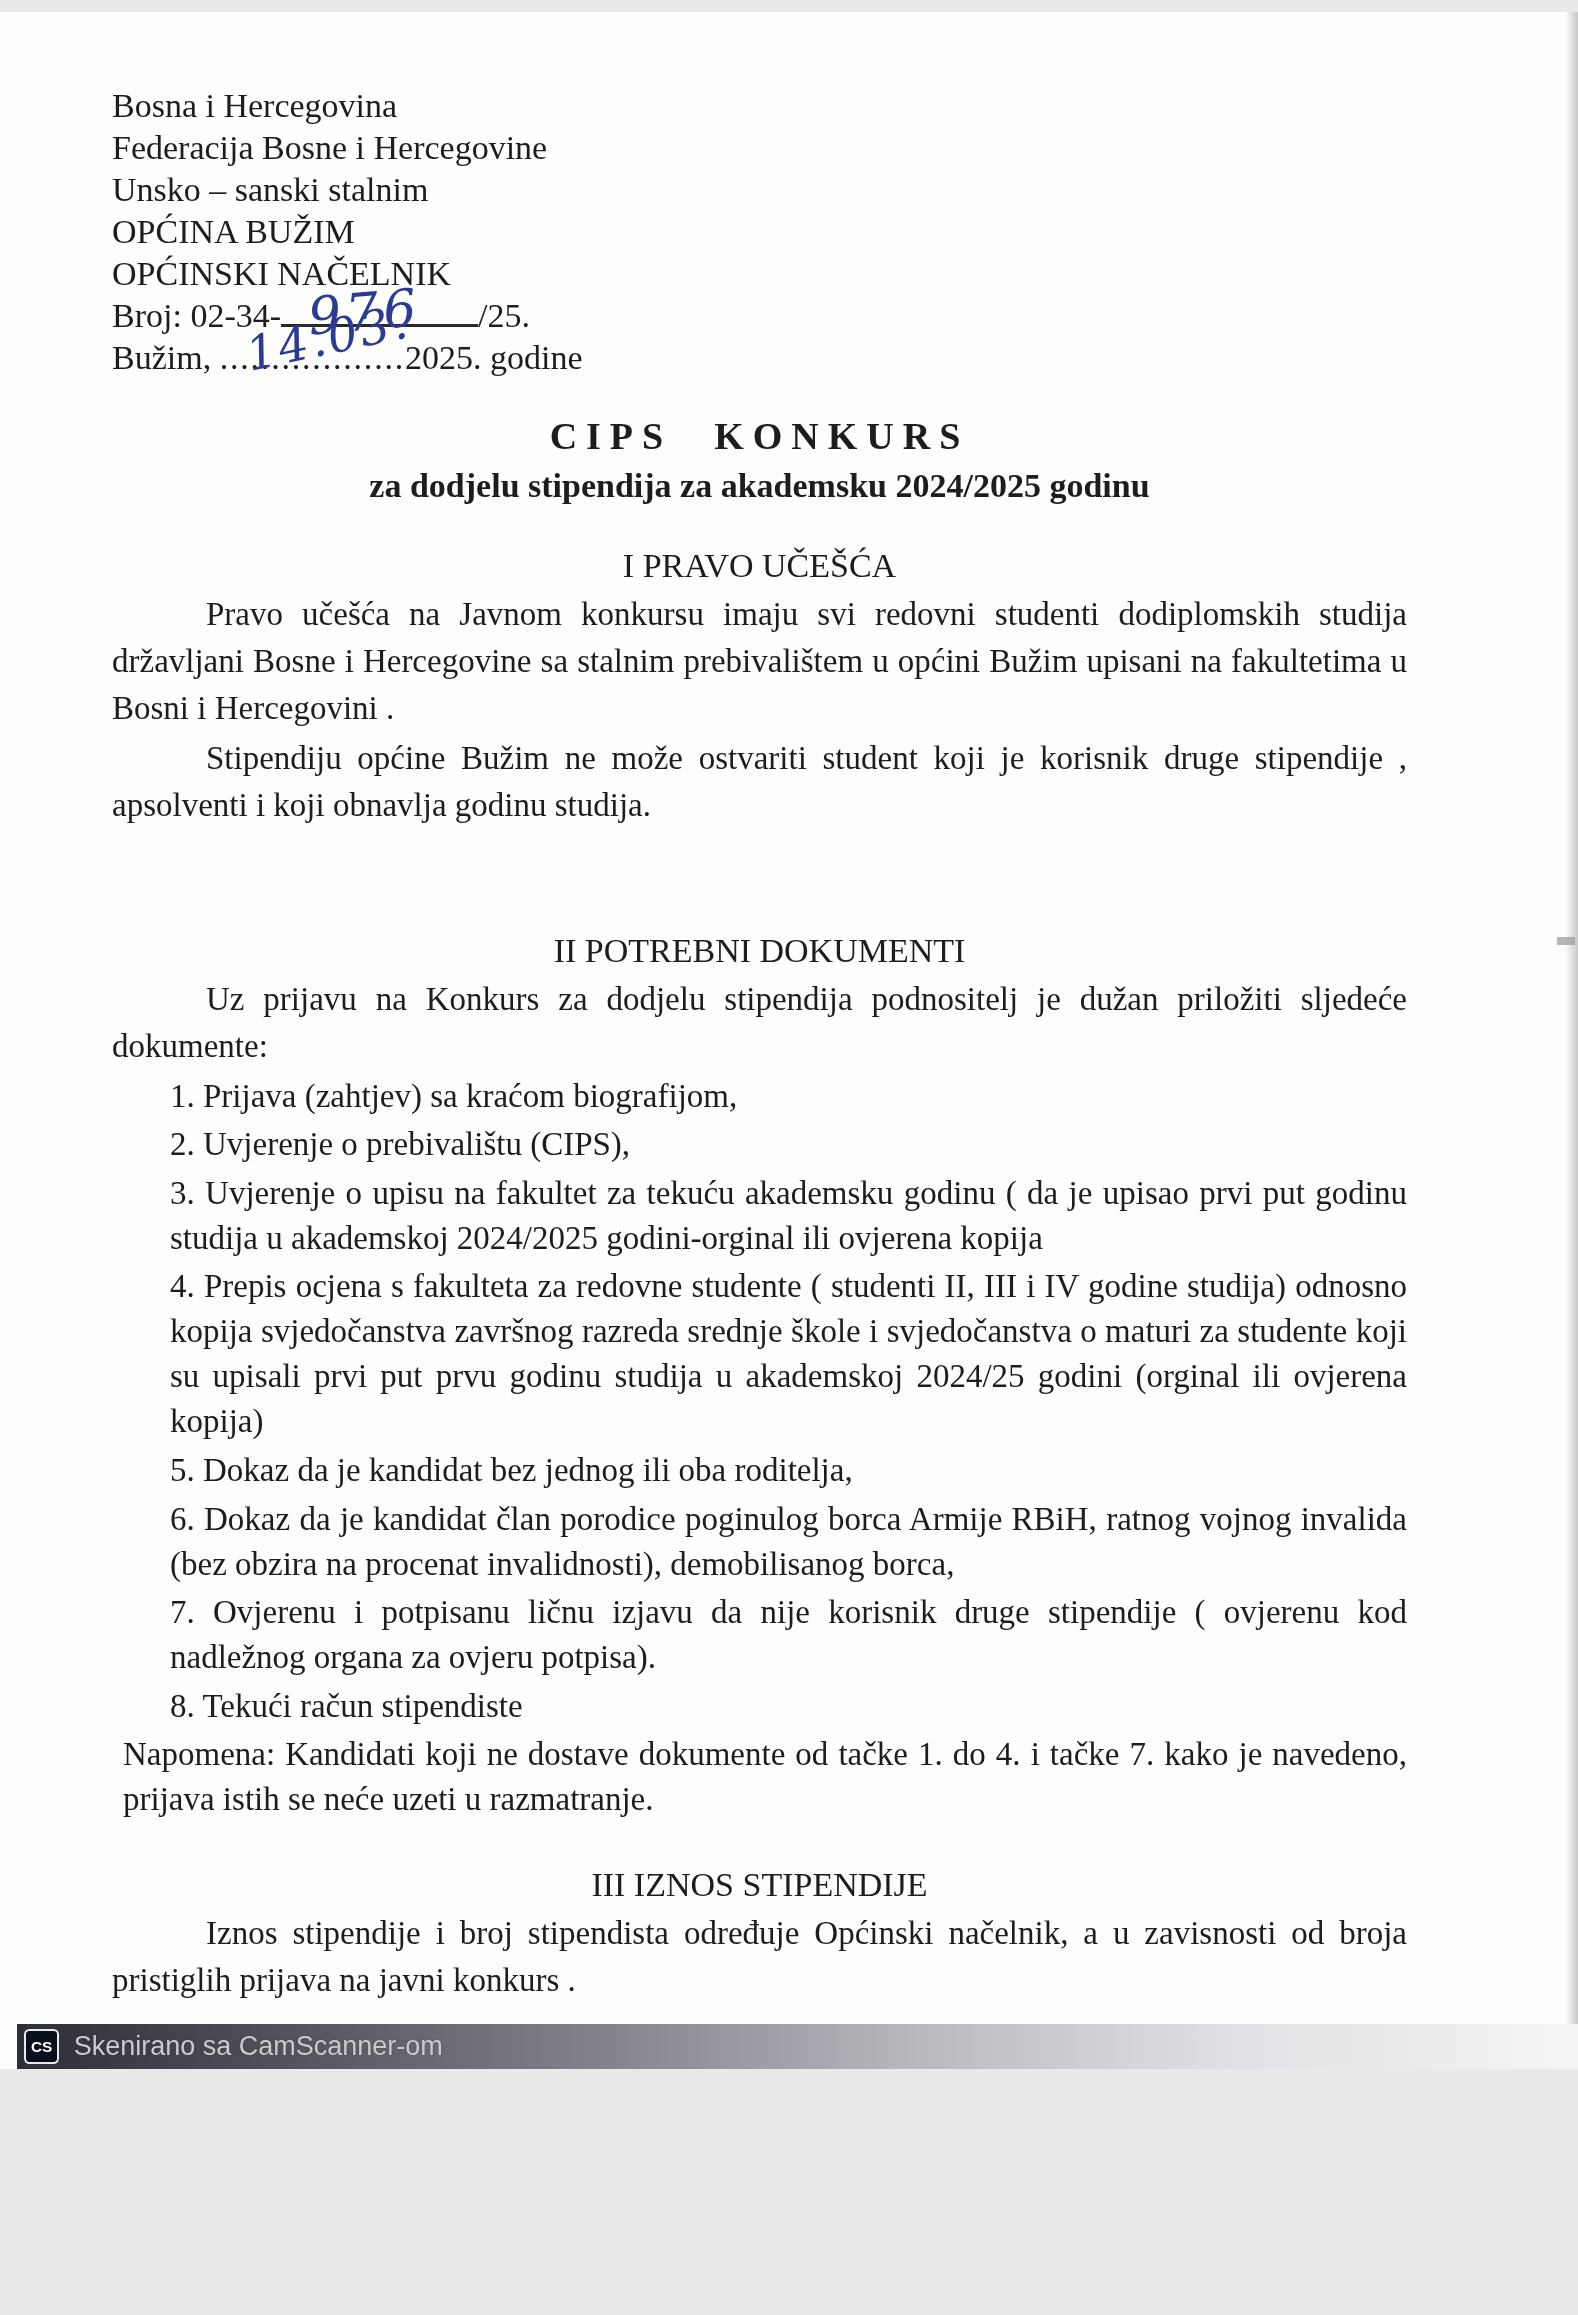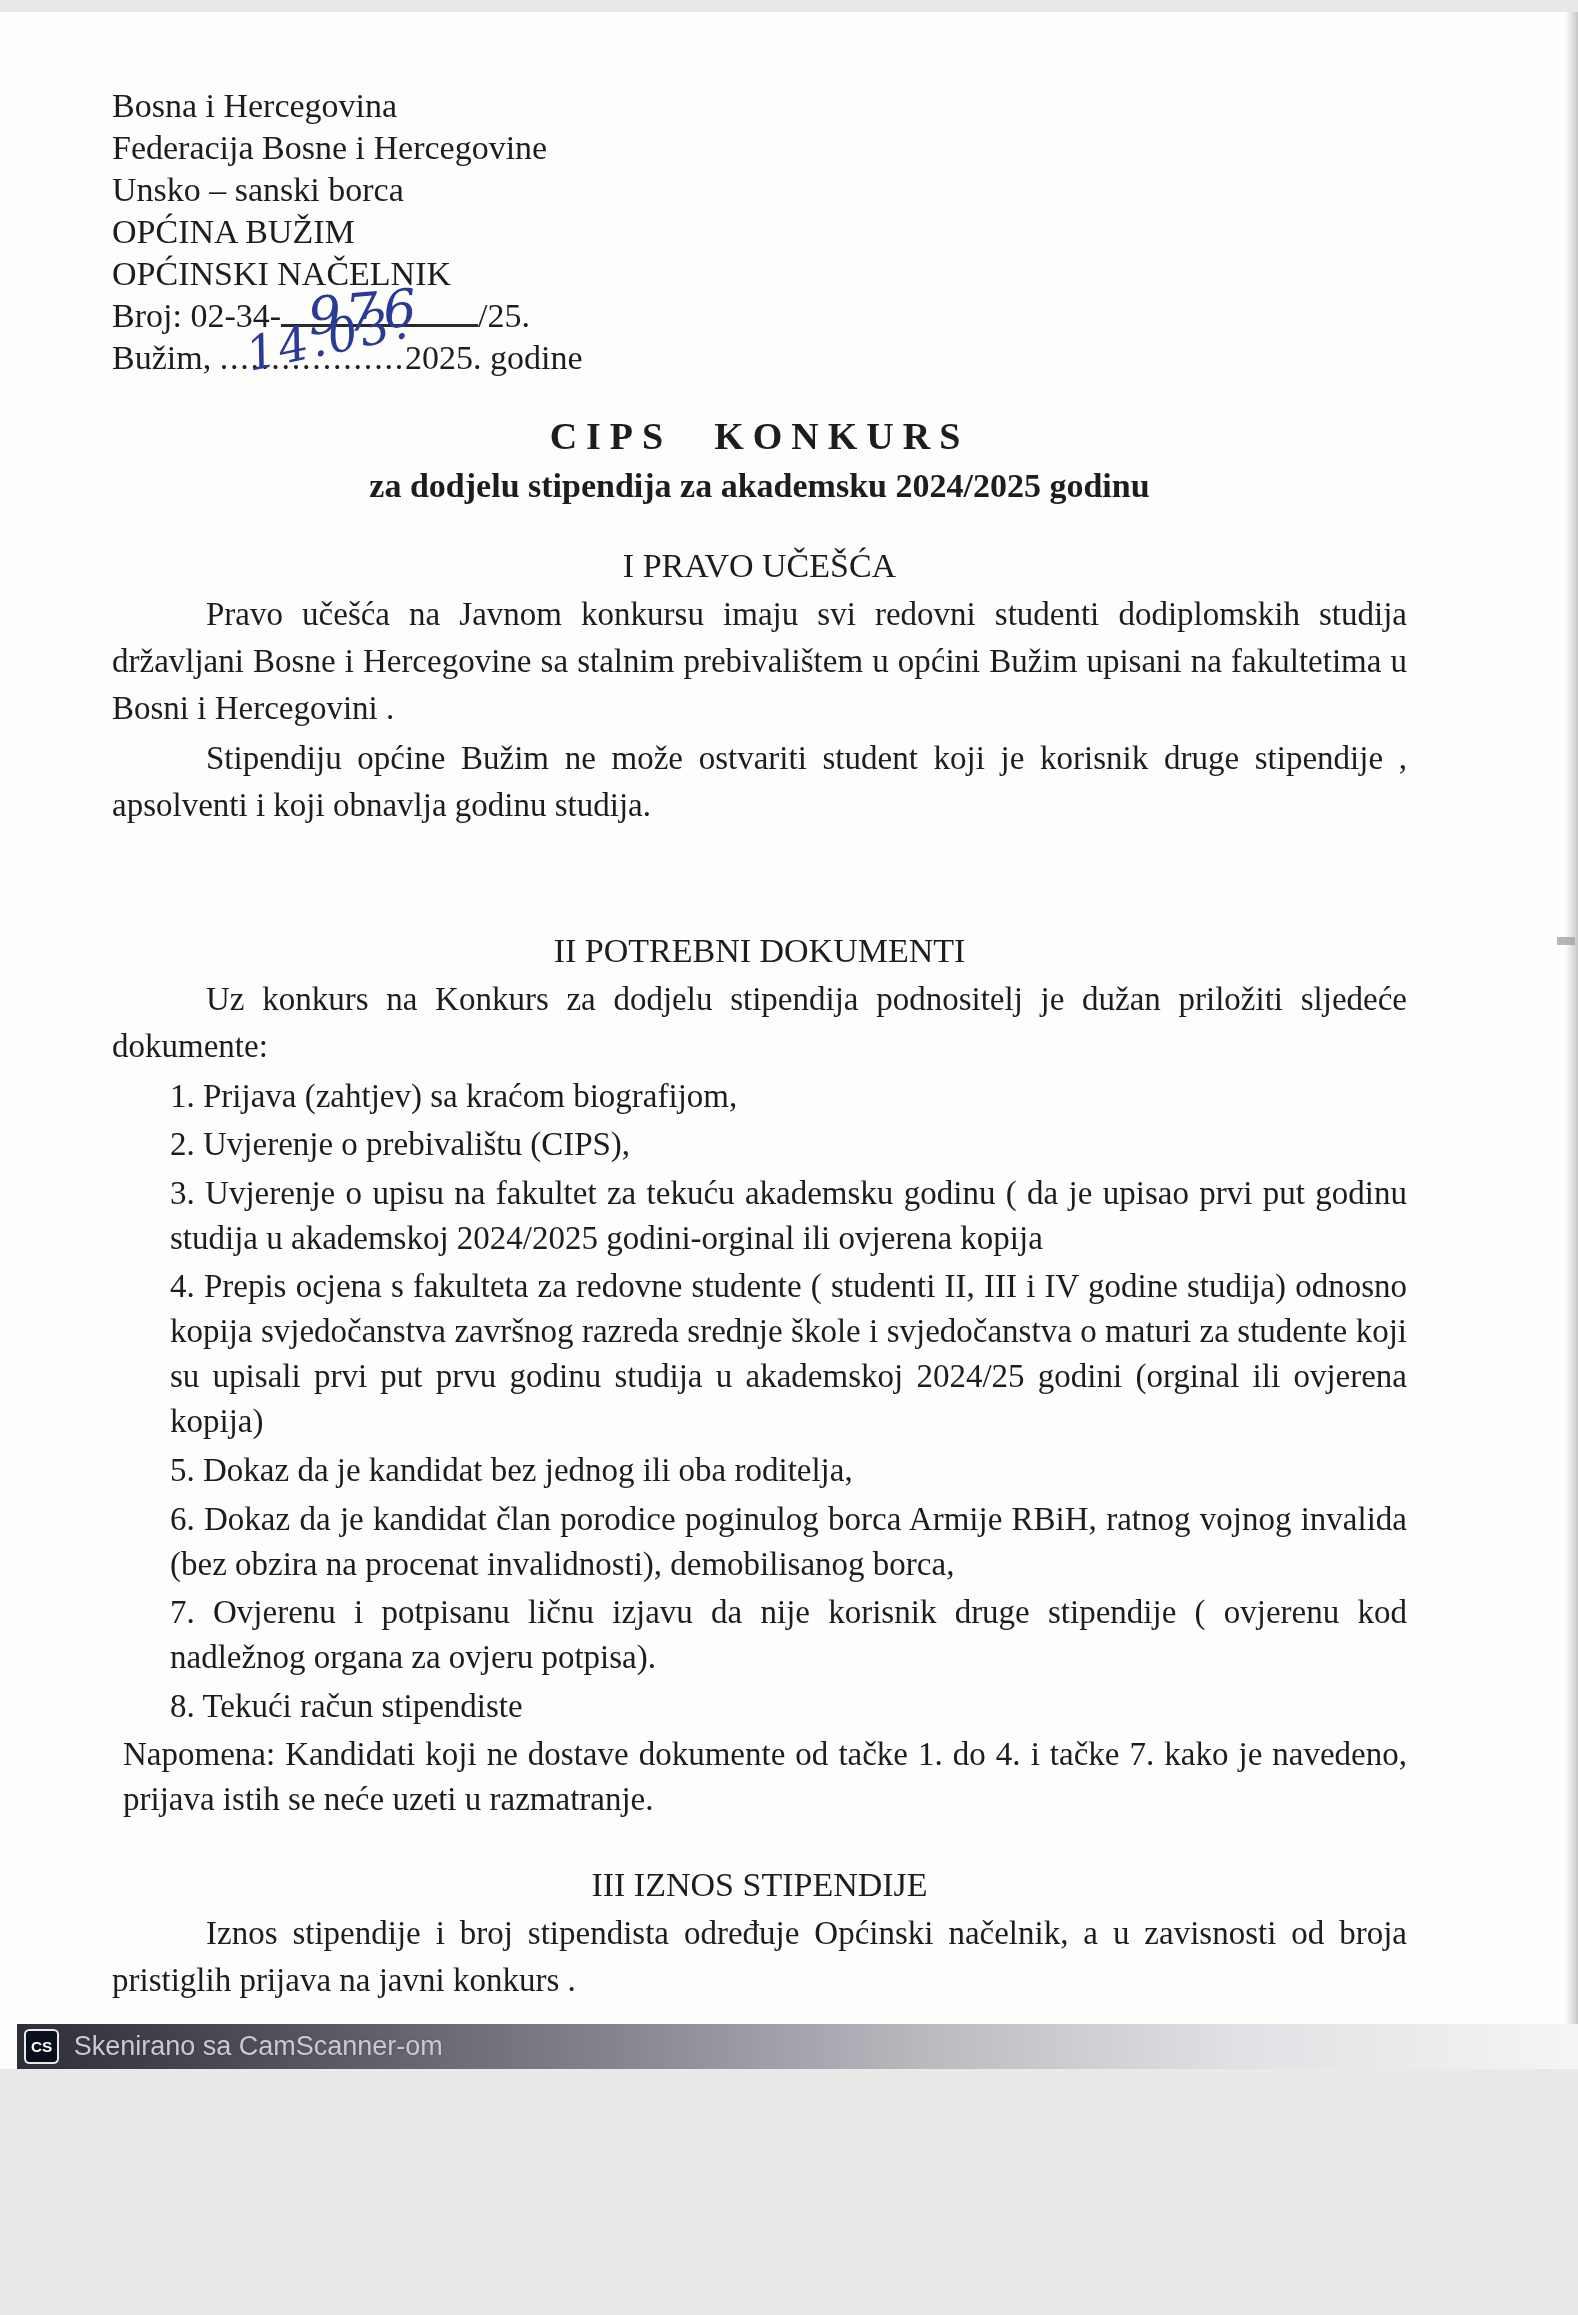--- a/index.html
+++ b/index.html
@@ -154,21 +154,21 @@
   }
 </style>
 </head>
 <body>
 
 <div class="page">
 
   <div class="header-block">
     <div class="h-line">Bosna i Hercegovina</div>
     <div class="h-line">Federacija Bosne i Hercegovine</div>
-    <div class="h-line">Unsko – sanski borca</div>
+    <div class="h-line">Unsko – sanski stalnim</div>
     <div class="h-line">OPĆINA BUŽIM</div>
     <div class="h-line">OPĆINSKI NAČELNIK</div>
 
     <div class="h-line">
       <span>Broj: 02-34-</span><span class="blank-line"><span class="hw hw-number">976</span></span><span>/25.</span>
     </div>
 
     <div class="h-line">
       <span>Bužim,</span>
       <span class="dots-wrap"><span class="dots">..................</span><span class="hw hw-date">14.03.</span></span><span>2025. godine</span>
@@ -182,21 +182,21 @@
   </div>
 
   <div class="section">
     <div class="sec-heading">I PRAVO UČEŠĆA</div>
     <p class="para indent">Pravo učešća na Javnom konkursu imaju svi redovni studenti dodiplomskih studija državljani Bosne i Hercegovine sa stalnim prebivalištem u općini Bužim upisani na fakultetima u Bosni i Hercegovini .</p>
     <p class="para indent">Stipendiju općine Bužim ne može ostvariti student koji je korisnik druge stipendije , apsolventi i koji obnavlja godinu studija.</p>
   </div>
 
   <div class="section gap-large">
     <div class="sec-heading">II POTREBNI DOKUMENTI</div>
-    <p class="para indent">Uz konkurs na Konkurs za dodjelu stipendija podnositelj je dužan priložiti sljedeće dokumente:</p>
+    <p class="para indent">Uz prijavu na Konkurs za dodjelu stipendija podnositelj je dužan priložiti sljedeće dokumente:</p>
 
     <div class="doc-list">
       <p class="list-item">1. Prijava (zahtjev) sa kraćom biografijom,</p>
       <p class="list-item">2. Uvjerenje o prebivalištu (CIPS),</p>
       <p class="list-item">3. Uvjerenje o upisu na fakultet za tekuću akademsku godinu ( da je upisao prvi put godinu studija u akademskoj 2024/2025 godini-orginal ili ovjerena kopija</p>
       <p class="list-item">4. Prepis ocjena s fakulteta za redovne studente ( studenti II, III i IV godine studija) odnosno kopija svjedočanstva završnog razreda srednje škole i svjedočanstva o maturi za studente koji su upisali prvi put prvu godinu studija u akademskoj 2024/25 godini (orginal ili ovjerena kopija)</p>
       <p class="list-item">5. Dokaz da je kandidat bez jednog ili oba roditelja,</p>
       <p class="list-item">6. Dokaz da je kandidat član porodice poginulog borca Armije RBiH, ratnog vojnog invalida (bez obzira na procenat invalidnosti), demobilisanog borca,</p>
       <p class="list-item">7. Ovjerenu i potpisanu ličnu izjavu da nije korisnik druge stipendije ( ovjerenu kod nadležnog organa za ovjeru potpisa).</p>
       <p class="list-item">8. Tekući račun stipendiste</p>

